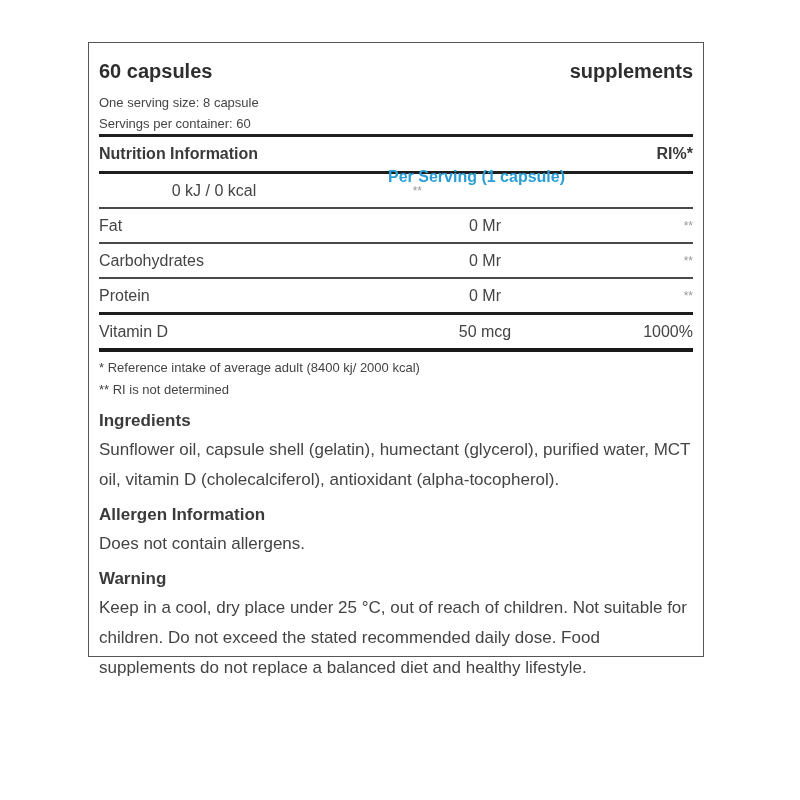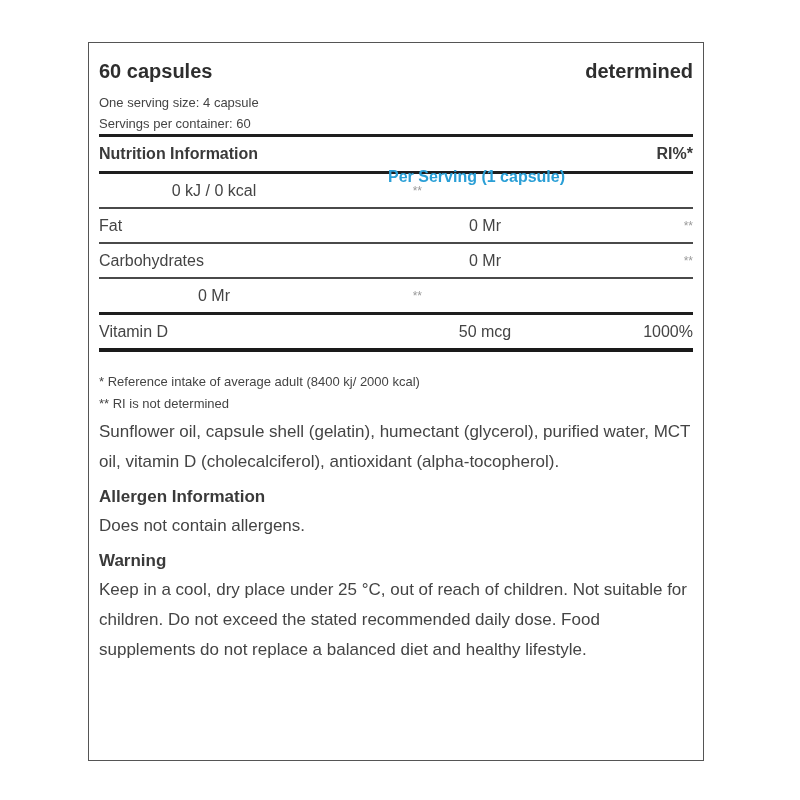--- a/index.html
+++ b/index.html
@@ -12,21 +12,21 @@
       height: 800px;
       position: relative;
       font-family: "Liberation Sans", "DejaVu Sans", sans-serif;
       color: #3a3a3a;
     }
     .label-box {
       position: absolute;
       left: 88px;
       top: 42px;
       width: 616px;
-      height: 719px;
+      height: 615px;
       border: 1px solid #555555;
       box-sizing: border-box;
     }
     .inner {
       position: absolute;
       left: 10px;
       right: 10px;
       top: 0;
     }
     .head-row {
@@ -79,21 +79,21 @@
     }
     .nrow .c-name { flex: 1; }
     .nrow .c-val { width: 230px; text-align: center; }
     .nrow .c-ri { width: 93px; text-align: right; }
     .nrow .c-ri.faint { color: #9a9a9a; font-size: 12px; }
     .footnote {
       font-size: 13px;
       color: #444;
       line-height: 22px;
     }
-    .footnote-first { margin-top: 19px; }
+    .footnote-first { margin-top: 5px; }
     .section-title {
       font-size: 17px;
       font-weight: bold;
       color: #3a3a3a;
       margin-top: 8px;
       line-height: 24px;
     }
     .section-body {
       font-size: 17px;
       color: #444;
@@ -102,23 +102,23 @@
     }
   </style>
 </head>
 <body>
 
 <div class="label-box">
   <div class="inner">
 
     <div class="head-row">
       <span class="product-count">60 capsules</span>
-      <span class="flavour">determined</span>
+      <span class="flavour">supplements</span>
     </div>
-    <div class="meta meta-first">One serving size: 4 capsule</div>
+    <div class="meta meta-first">One serving size: 8 capsule</div>
     <div class="meta">Servings per container: 60</div>
 
     <div class="rule-thick"></div>
 
     <div class="table-header">
       <span class="th-name">Nutrition Information</span>
       <span class="th-serving">Per Serving (1 capsule)</span>
       <span class="th-ri">RI%*</span>
     </div>
 
@@ -138,35 +138,37 @@
     <div class="rule-thin"></div>
 
     <div class="nrow">
       <span class="c-name">Carbohydrates</span>
       <span class="c-val">0 Mr</span>
       <span class="c-ri faint">**</span>
     </div>
     <div class="rule-thin"></div>
 
     <div class="nrow">
+      <span class="c-name">Protein</span>
       <span class="c-val">0 Mr</span>
       <span class="c-ri faint">**</span>
     </div>
     <div class="rule-thick"></div>
 
     <div class="nrow">
       <span class="c-name">Vitamin D</span>
       <span class="c-val">50 mcg</span>
       <span class="c-ri">1000%</span>
     </div>
     <div class="rule-xthick"></div>
 
     <div class="footnote footnote-first">* Reference intake of average adult (8400 kj/ 2000 kcal)</div>
     <div class="footnote">** RI is not determined</div>
 
+    <div class="section-title">Ingredients</div>
     <div class="section-body">Sunflower oil, capsule shell (gelatin), humectant (glycerol), purified water, MCT oil, vitamin D (cholecalciferol), antioxidant (alpha-tocopherol).</div>
 
     <div class="section-title">Allergen Information</div>
     <div class="section-body">Does not contain allergens.</div>
 
     <div class="section-title">Warning</div>
     <div class="section-body">Keep in a cool, dry place under 25 °C, out of reach of children. Not suitable for children. Do not exceed the stated recommended daily dose. Food supplements do not replace a balanced diet and healthy lifestyle.</div>
 
   </div>
 </div>

